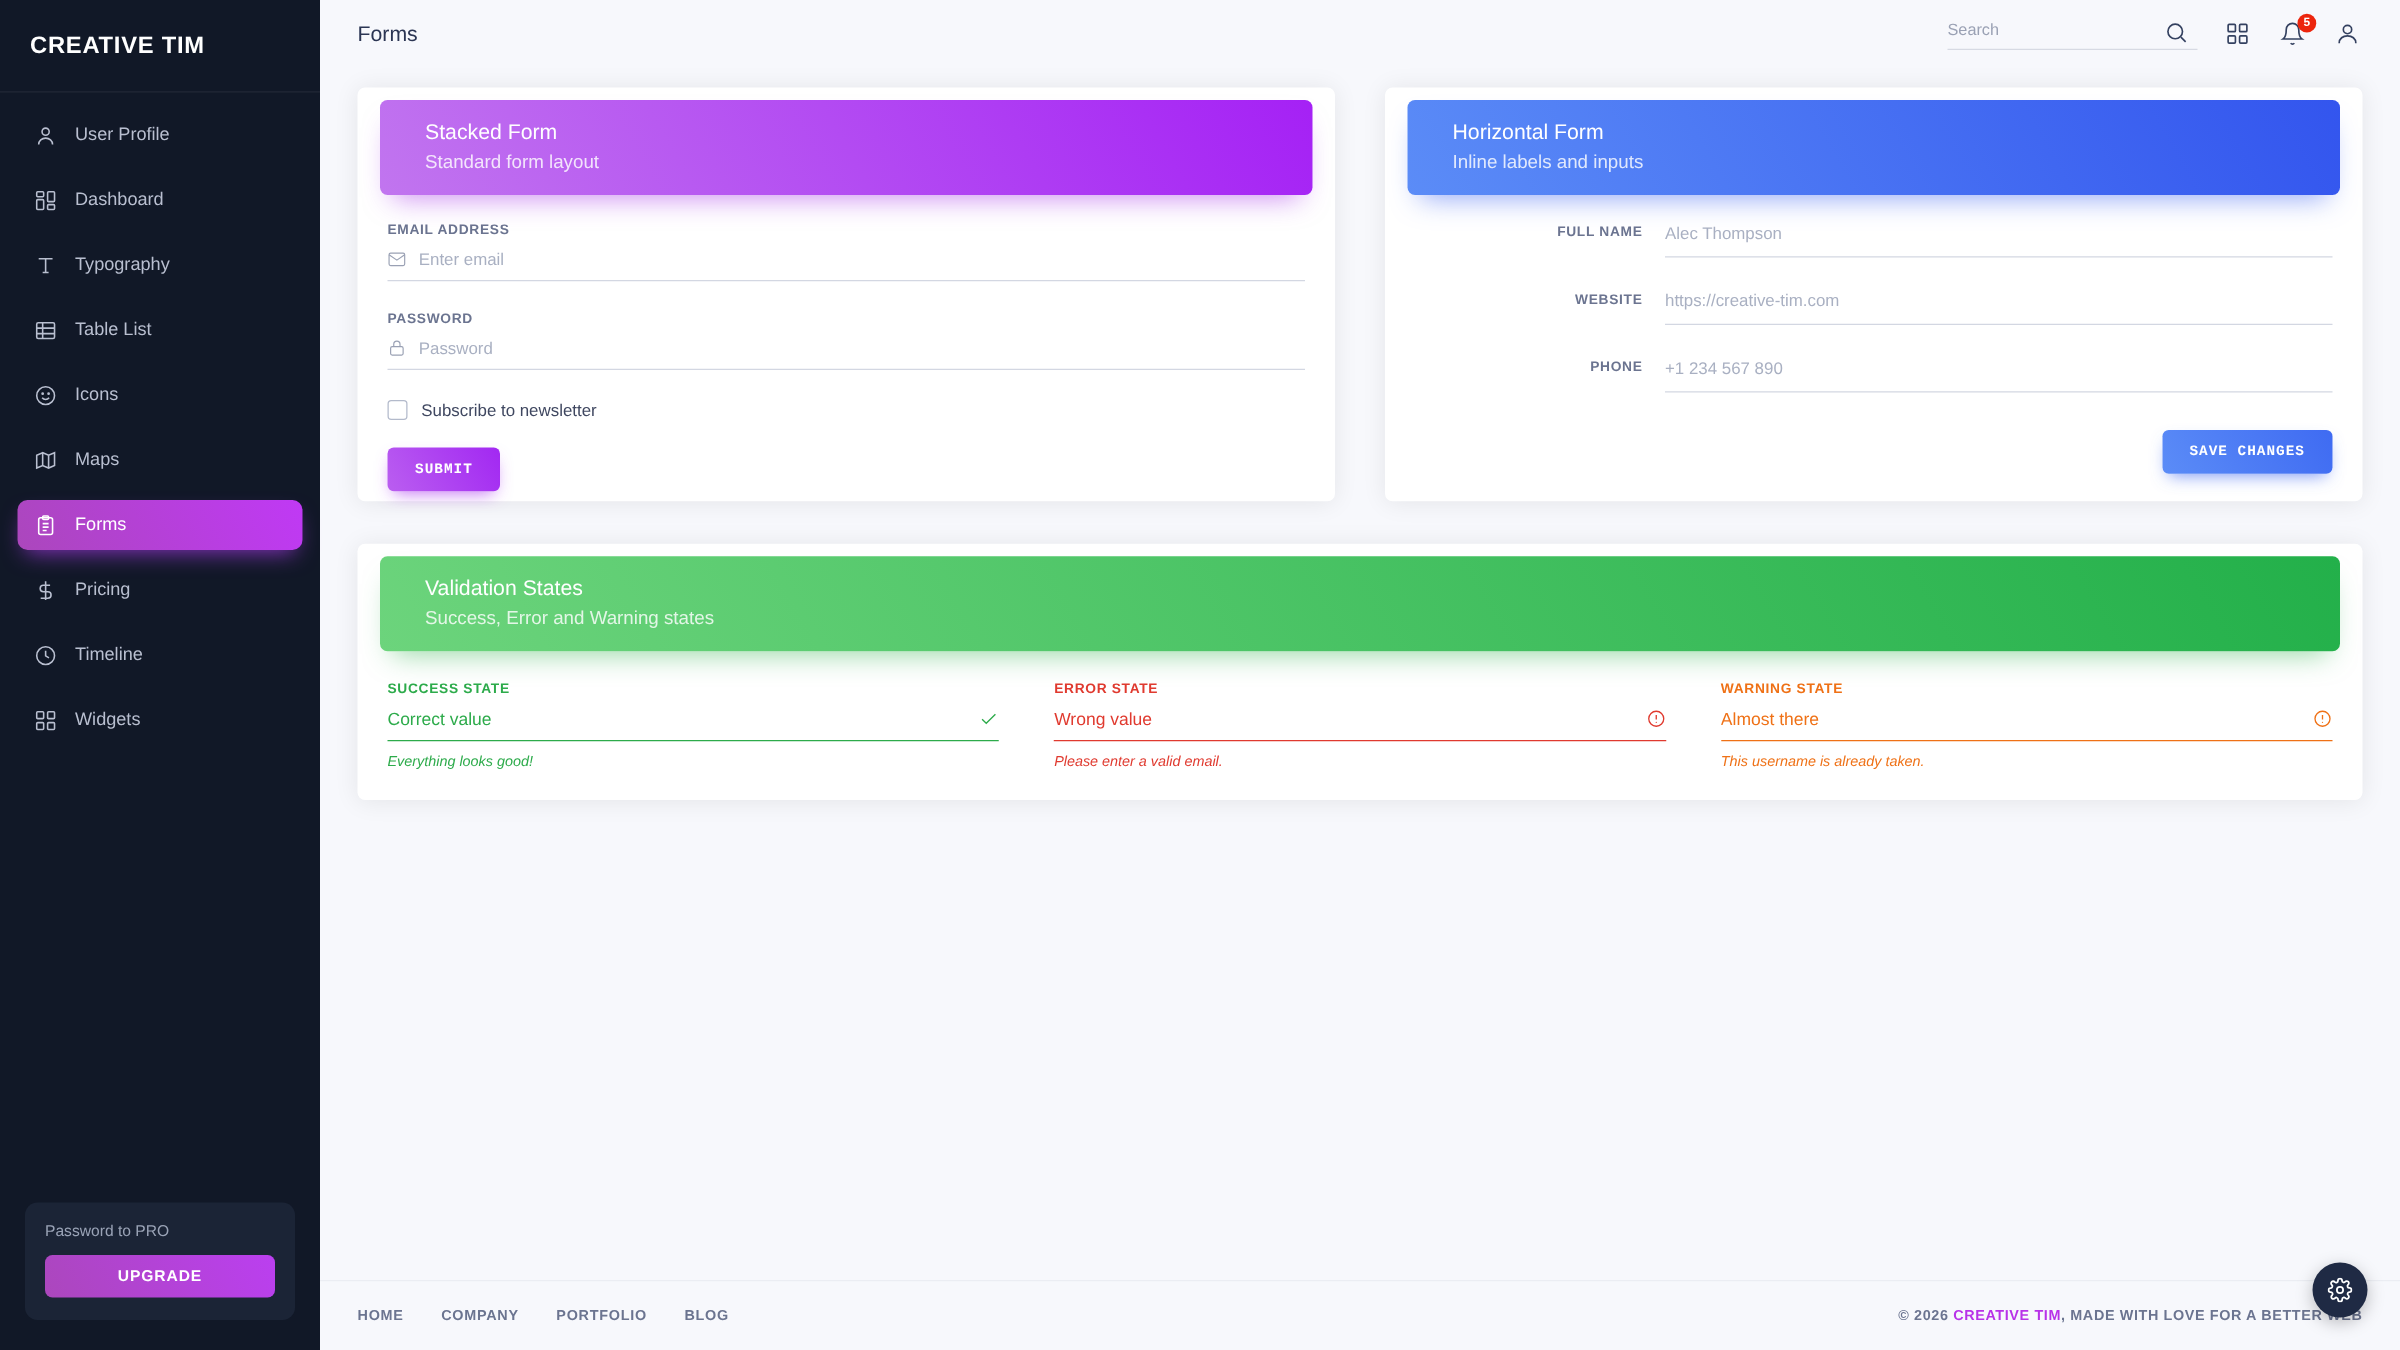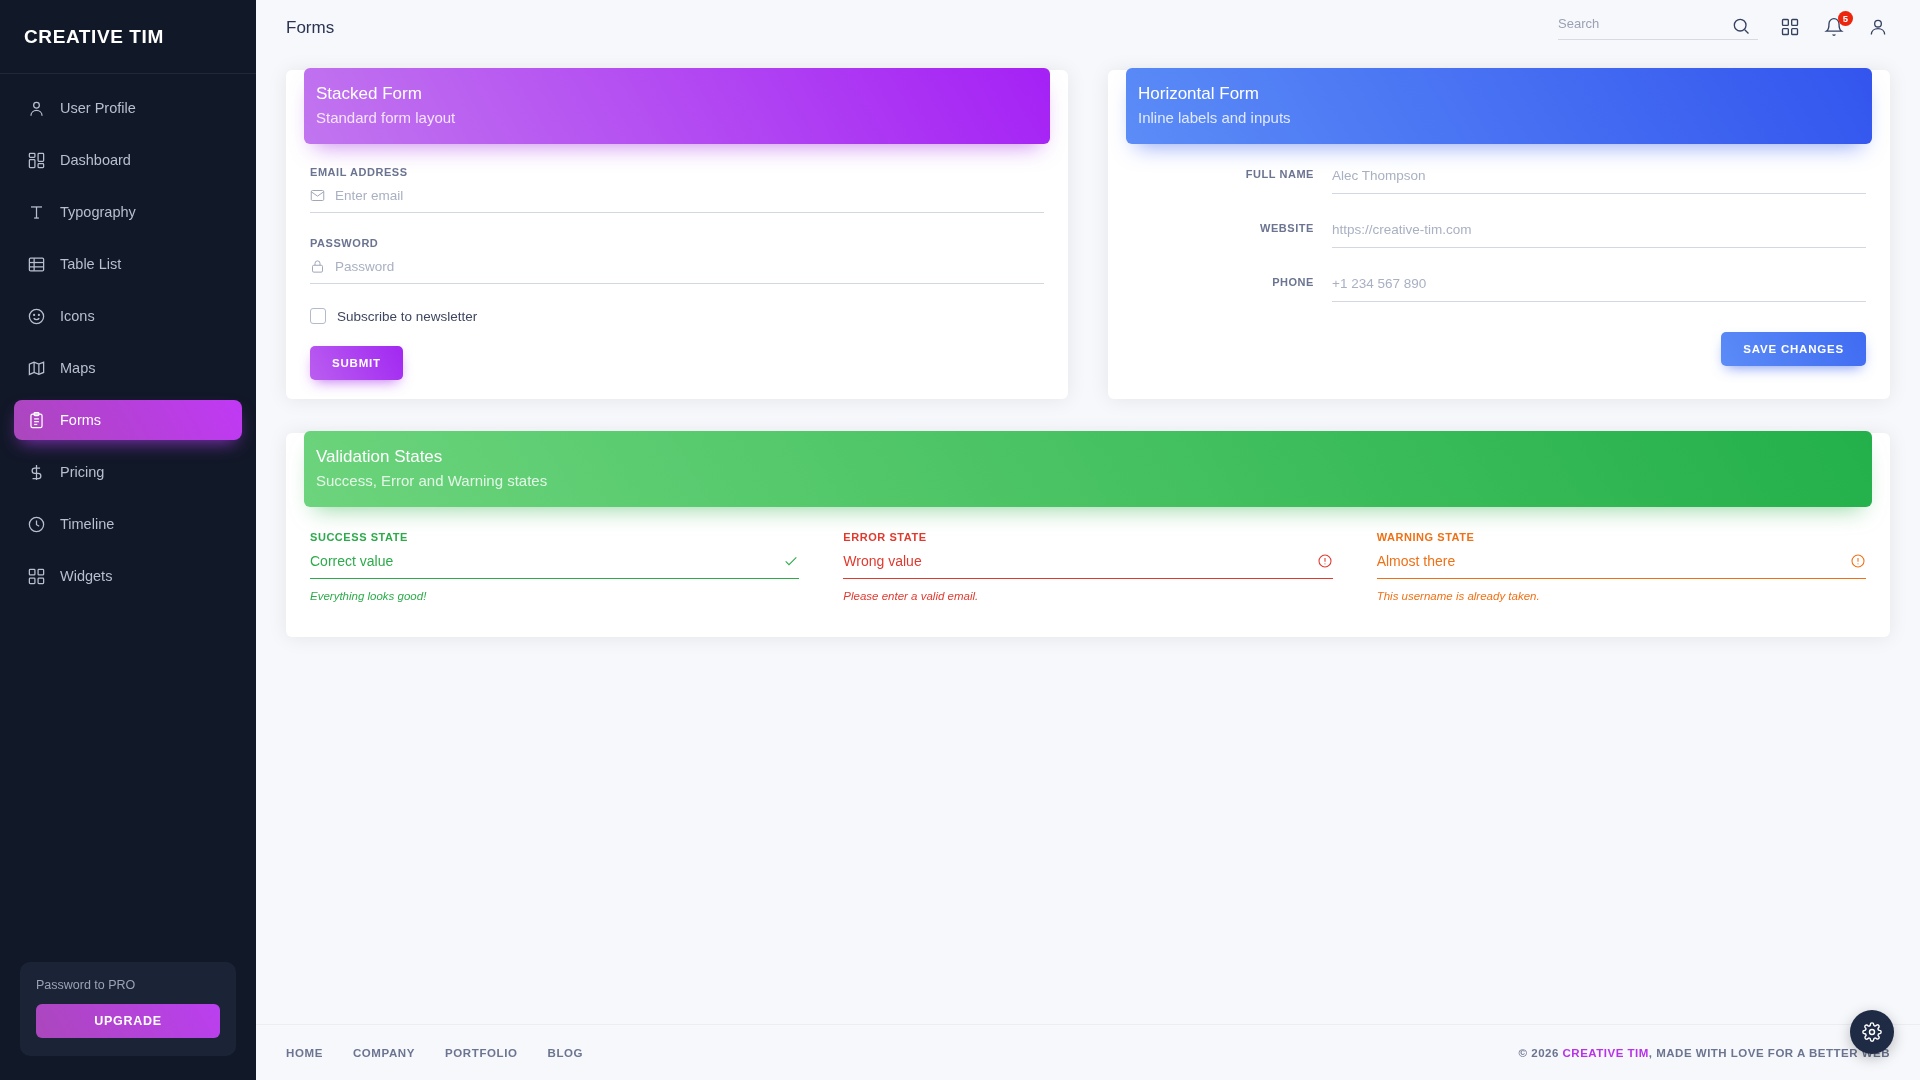--- a/index.html
+++ b/index.html
@@ -87,30 +87,30 @@
   #main { position: absolute; left: 256px; top: 56px; width: 1664px; height: 968px; padding: 14px 30px 0 30px; }
   .row { display: flex; gap: 40px; }
 
   .card {
     background: #ffffff; border-radius: 6px;
     box-shadow: 0 1px 20px 0 rgba(0,0,0,0.08);
     position: relative;
     padding-top: 28px;
   }
   .card-header {
-    position: relative; top: -30px; margin: 0 18px -14px 18px;
-    border-radius: 6px; padding: 16px 20px 18px 12px;
+    position: relative; top: -30px; margin: 12px 18px -14px 18px;
+    border-radius: 6px; padding: 16px 20px 18px 36px;
     color: #fff;
   }
   .card-header.purple { background: linear-gradient(60deg, #c175ef, #a521f5); box-shadow: 0 12px 22px -10px rgba(160,40,230,0.55); }
   .card-header.blue   { background: linear-gradient(60deg, #5b8cf7, #3355ee); box-shadow: 0 12px 22px -10px rgba(50,90,240,0.55); }
   .card-header.green  { background: linear-gradient(60deg, #6cd47c, #23b04a); box-shadow: 0 12px 22px -10px rgba(40,175,70,0.5); }
   .card-title { font-size: 17px; font-weight: 400; margin-bottom: 5px; }
   .card-sub { font-size: 15px; opacity: 0.82; }
-  .card-body { padding: 6px 24px 19px 24px; }
+  .card-body { padding: 6px 24px 8px 24px; }
 
   
   #stacked-card { width: 782px; }
   .field-label {
     font-size: 11px; font-weight: 700; letter-spacing: 0.55px;
     color: #6b7490; text-transform: uppercase; margin-bottom: 10px;
   }
   .field { margin-bottom: 24px; }
   .input-line { display: flex; align-items: center; gap: 10px; border-bottom: 1px solid #d3d7e2; padding-bottom: 9px; }
   .input-line .ficon { width: 15px; height: 15px; color: #9aa1b4; flex: 0 0 15px; }
@@ -119,21 +119,21 @@
     border: none; outline: none; background: transparent; width: 100%;
     font-family: inherit; font-size: 13.5px; color: #3a4260;
   }
   .input-line input::placeholder { color: #a9b0c2; }
 
   .check-row { display: flex; align-items: center; gap: 11px; margin: 4px 0 22px 0; }
   .checkbox { width: 16px; height: 16px; border: 1.6px solid #b3bacb; border-radius: 3px; background: #fff; cursor: pointer; }
   .check-label { font-size: 13.5px; color: #3f4760; }
 
   .btn {
-    border: none; border-radius: 5px; font-family: Liberation Sans, sans-serif;
+    border: none; border-radius: 5px; font-family: Liberation Mono, monospace;
     font-size: 11.5px; font-weight: 700; letter-spacing: 0.8px;
     color: #fff; cursor: pointer; padding: 11px 22px;
   }
   .btn.purple { background: linear-gradient(60deg, #ba5ef0, #a228f2); box-shadow: 0 6px 14px -5px rgba(165,40,240,0.7); }
   .btn.blue   { background: linear-gradient(60deg, #5b8cf7, #3f6bf2); box-shadow: 0 6px 14px -5px rgba(60,100,240,0.7); }
 
   
   #horizontal-card { width: 782px; }
   .h-field { display: flex; align-items: flex-start; margin-bottom: 26px; }
   .h-label {

